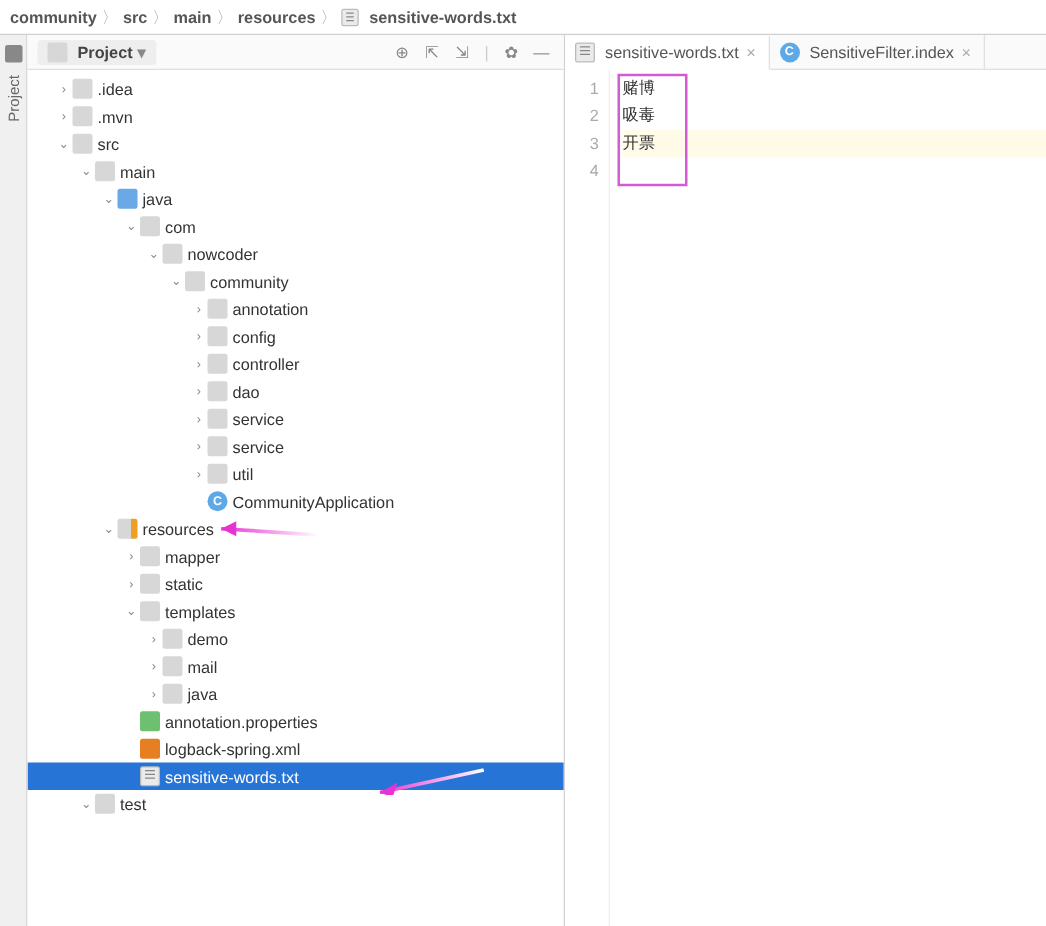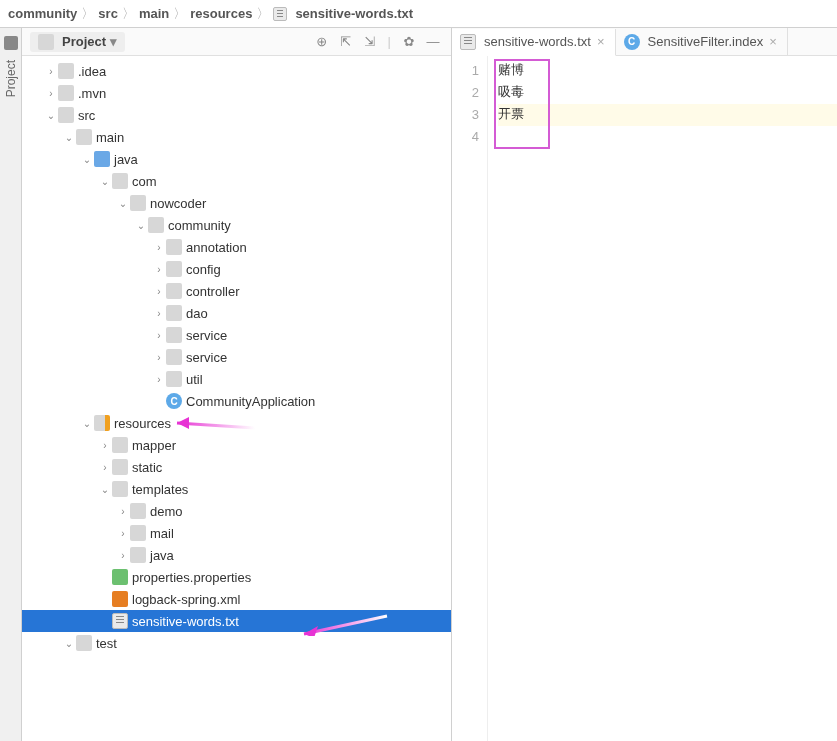--- a/index.html
+++ b/index.html
@@ -242,21 +242,21 @@
         <div class="tree-row">
           <span class="indent" style="width: 86px;"></span>
           <span class="arrow">›</span>
           <span class="ico folder"></span>
           <span>java</span>
         </div>
         <div class="tree-row">
           <span class="indent" style="width: 68px;"></span>
           <span class="arrow"></span>
           <span class="ico prop"></span>
-          <span>properties.properties</span>
+          <span>annotation.properties</span>
         </div>
         <div class="tree-row">
           <span class="indent" style="width: 68px;"></span>
           <span class="arrow"></span>
           <span class="ico xml"></span>
           <span>logback-spring.xml</span>
         </div>
         <div class="tree-row selected">
           <span class="indent" style="width: 68px;"></span>
           <span class="arrow"></span>

